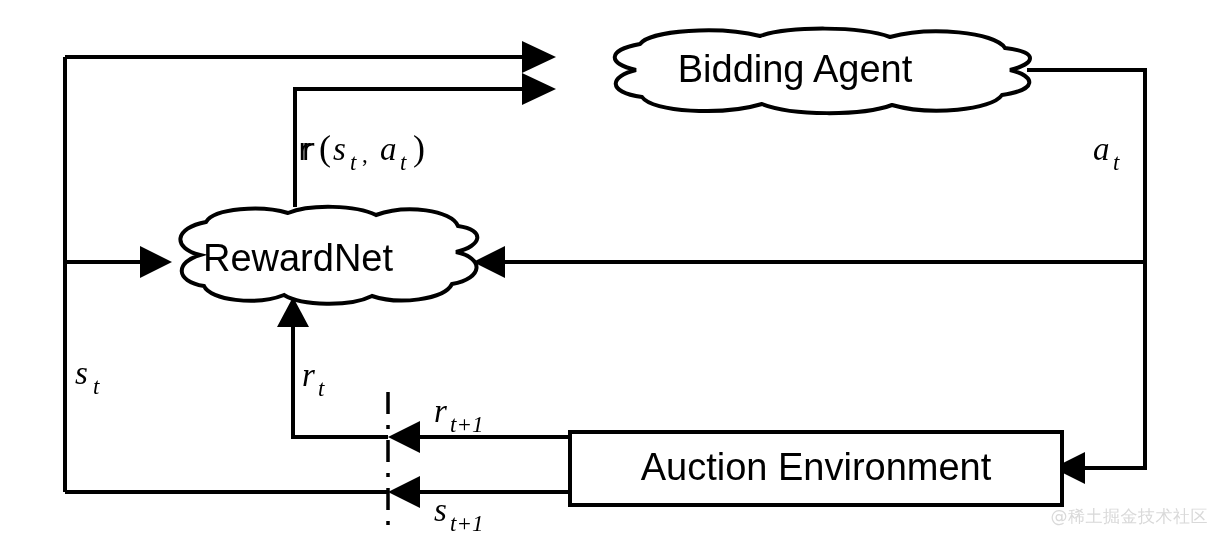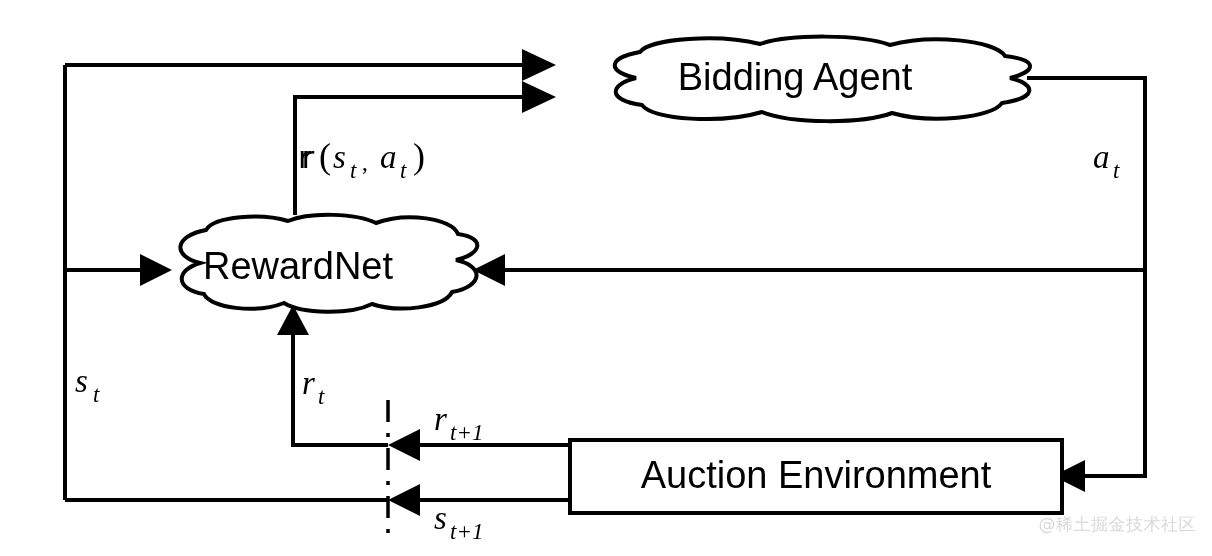--- a/index.html
+++ b/index.html
@@ -13,21 +13,20 @@
     font-family: "Liberation Sans", sans-serif;
     overflow: hidden;
     position: relative;
   }
   #diagram-root {
     position: absolute;
     left: 0;
     top: 0;
     width: 1212px;
     height: 536px;
-    margin-top: 8px;
   }
   svg.diagram {
     display: block;
     width: 1212px;
     height: 556px;
   }
   .edge {
     stroke: #000000;
     stroke-width: 4;
     fill: none;
@@ -81,21 +80,21 @@
     fill: #000000;
   }
   .math-paren {
     font-family: "Liberation Serif", serif;
     font-style: normal;
     font-size: 36px;
     fill: #000000;
   }
   .watermark {
     position: absolute;
-    right: 16px;
+    right: 4px;
     bottom: 8px;
     font-family: "DejaVu Sans", sans-serif;
     font-size: 17px;
     color: #d9d9d9;
     letter-spacing: 0.5px;
     white-space: nowrap;
     user-select: none;
   }
 </style>
 </head>

